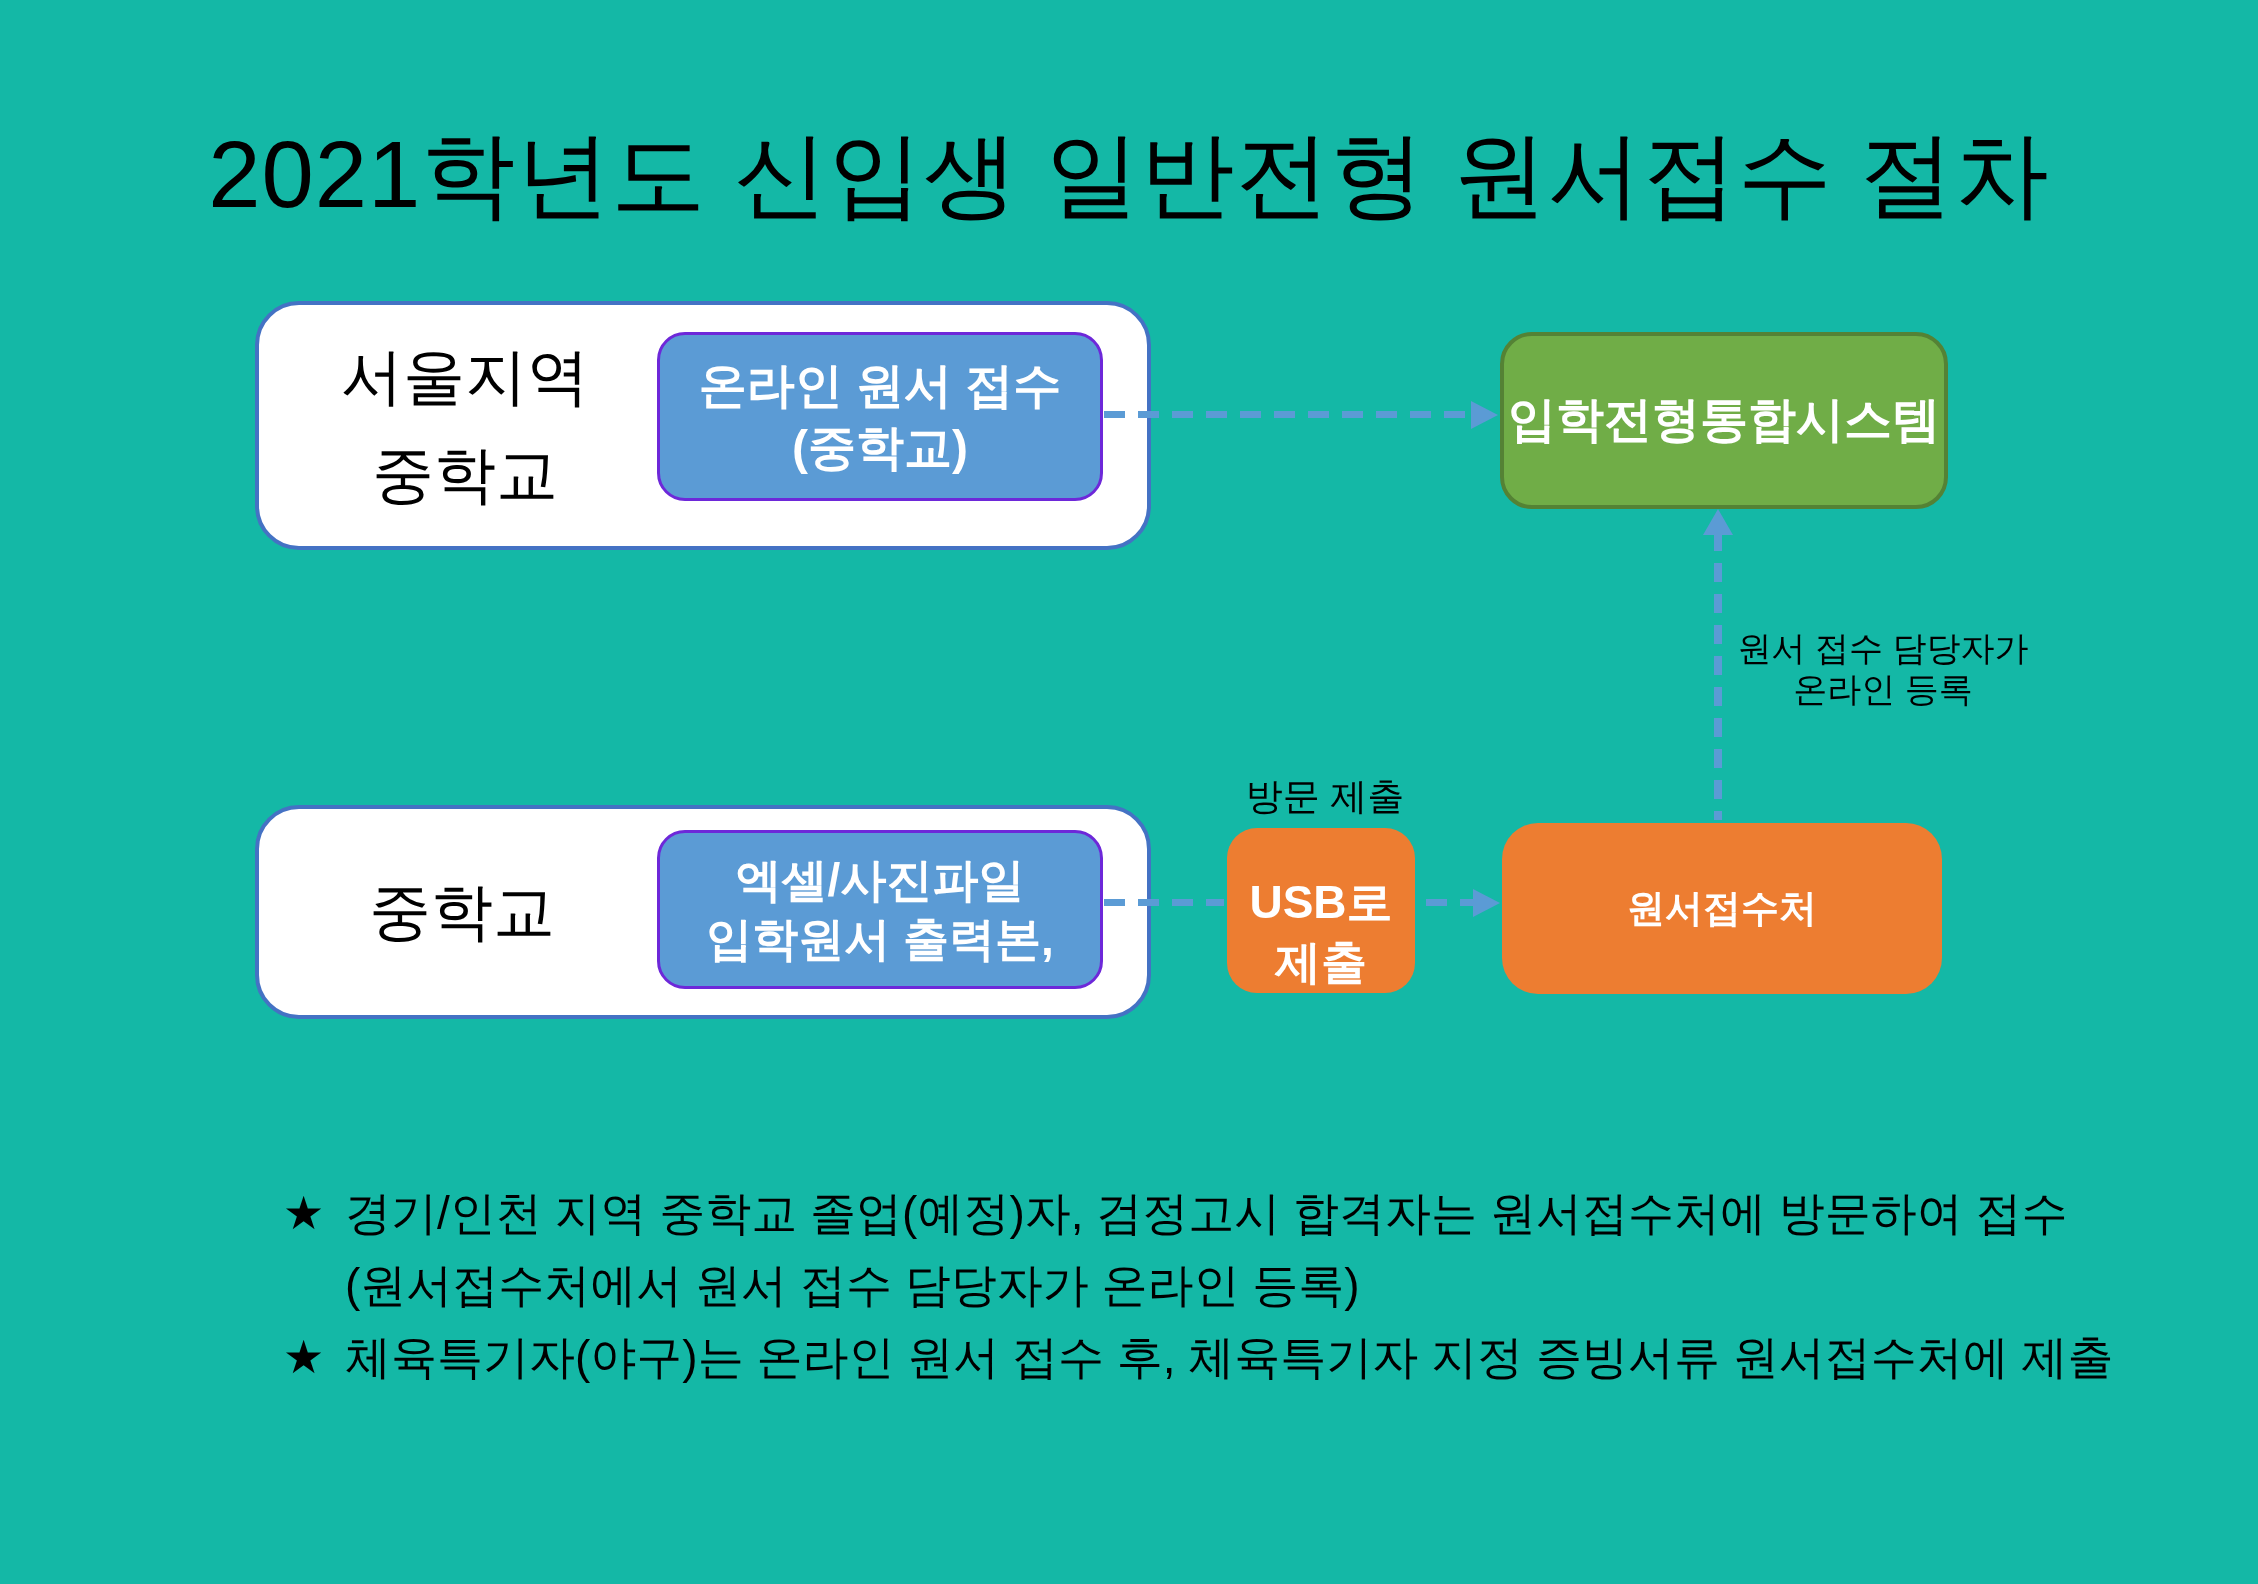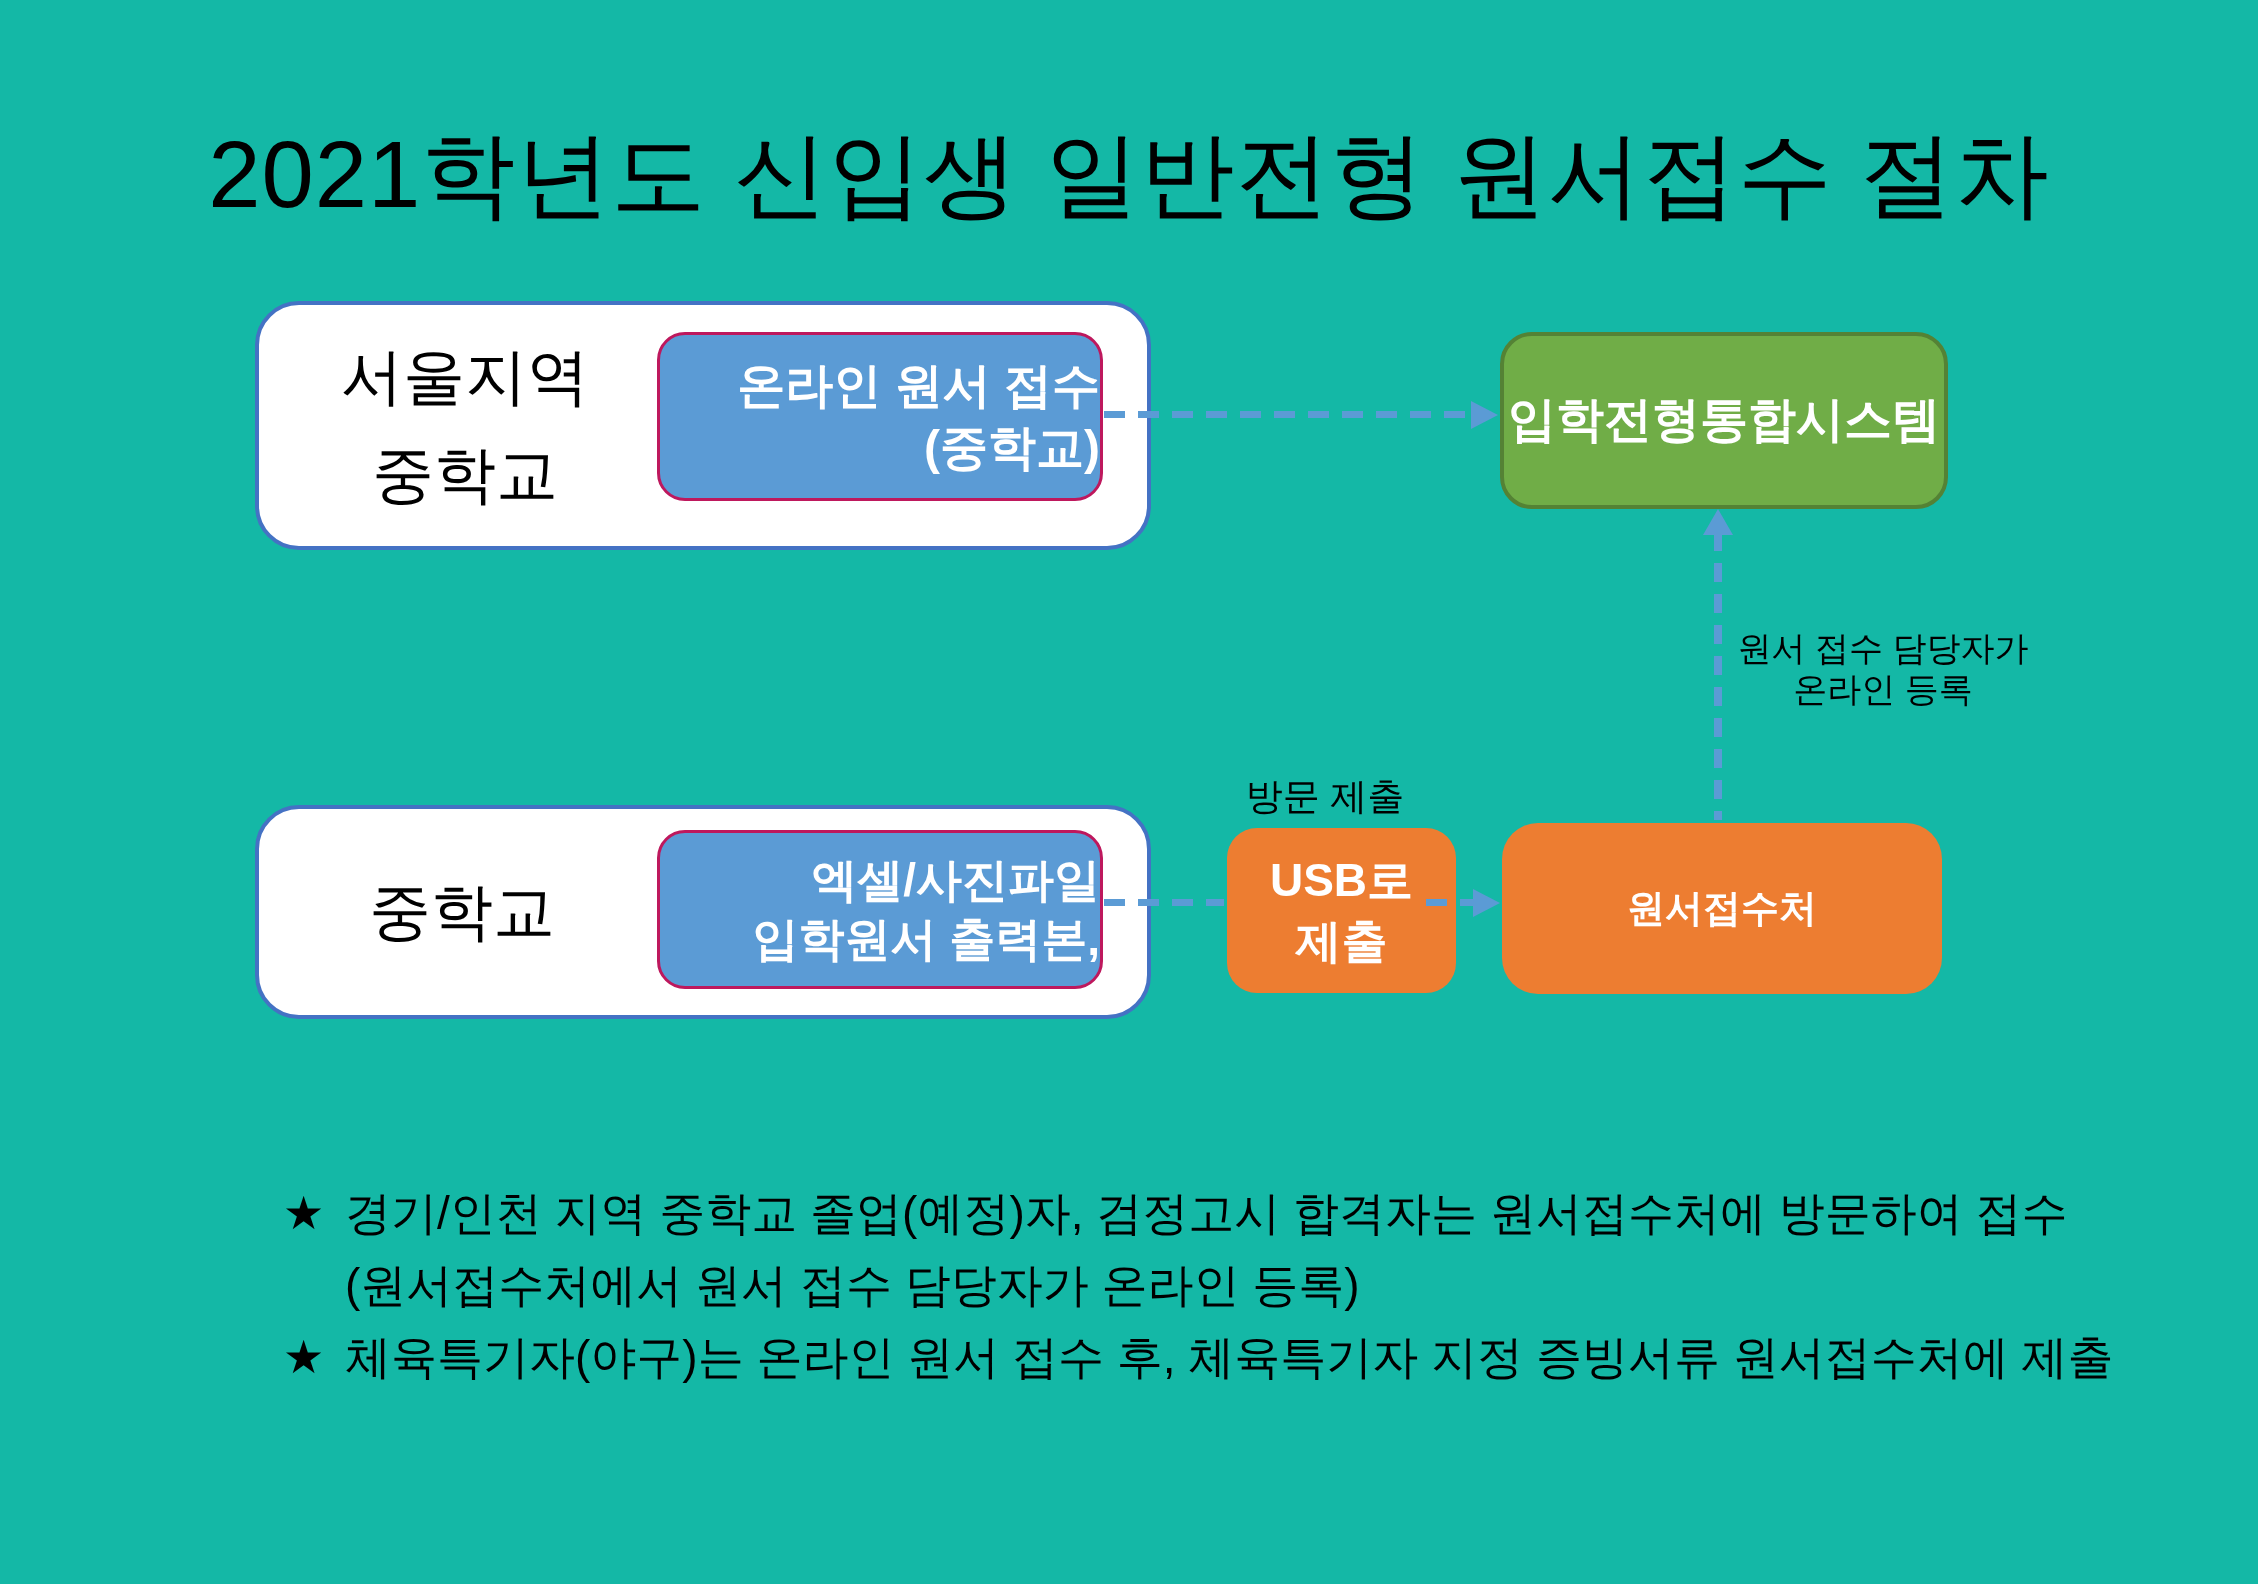--- a/index.html
+++ b/index.html
@@ -39,24 +39,24 @@
     text-align:center;
     font-size:62px;line-height:1.58;font-weight:400;color:#000;
     white-space:nowrap;
   }
   #label-seoul{left:270px;top:301px;width:390px;height:249px;}
   #label-gyeonggi{left:262px;top:805px;width:400px;height:214px;}
 
   
   .process-box{
     background:#5B9BD5;
-    border:3px solid #be185d;
+    border:3px solid #6d28d9;
     border-radius:28px;
     box-sizing:border-box;
-    display:flex;flex-direction:column;justify-content:center;align-items:flex-end;
+    display:flex;flex-direction:column;justify-content:center;align-items:center;
     color:#FFFFFF;font-weight:700;text-align:center;
     font-size:48px;line-height:1.28;
     white-space:nowrap;
   }
   #process-online{left:657px;top:332px;width:446px;height:169px;}
   #process-print{left:657px;top:830px;width:446px;height:159px;font-size:46px;}
 
   
   #system-box{
     left:1500px;top:332px;width:448px;height:177px;
@@ -71,21 +71,21 @@
   }
 
   
   .orange-box{
     background:#ED7D31;
     border-radius:30px;
     display:flex;flex-direction:column;justify-content:center;align-items:center;
     color:#FFFFFF;font-weight:700;text-align:center;
     white-space:nowrap;
   }
-  #usb-box{left:1227px;top:828px;width:229px;height:165px;font-size:46px;line-height:1.32;}
+  #usb-box{left:1227px;top:828px;width:188px;height:165px;font-size:46px;line-height:1.32;justify-content:flex-end;}
   #reception-box{left:1502px;top:823px;width:440px;height:171px;font-size:38px;border-radius:36px;}
 
   
   #visit-caption{
     left:1227px;top:772px;width:196px;
     text-align:center;font-size:37px;color:#000;
     white-space:nowrap;
   }
   #upload-label{
     left:1733px;top:628px;width:300px;

